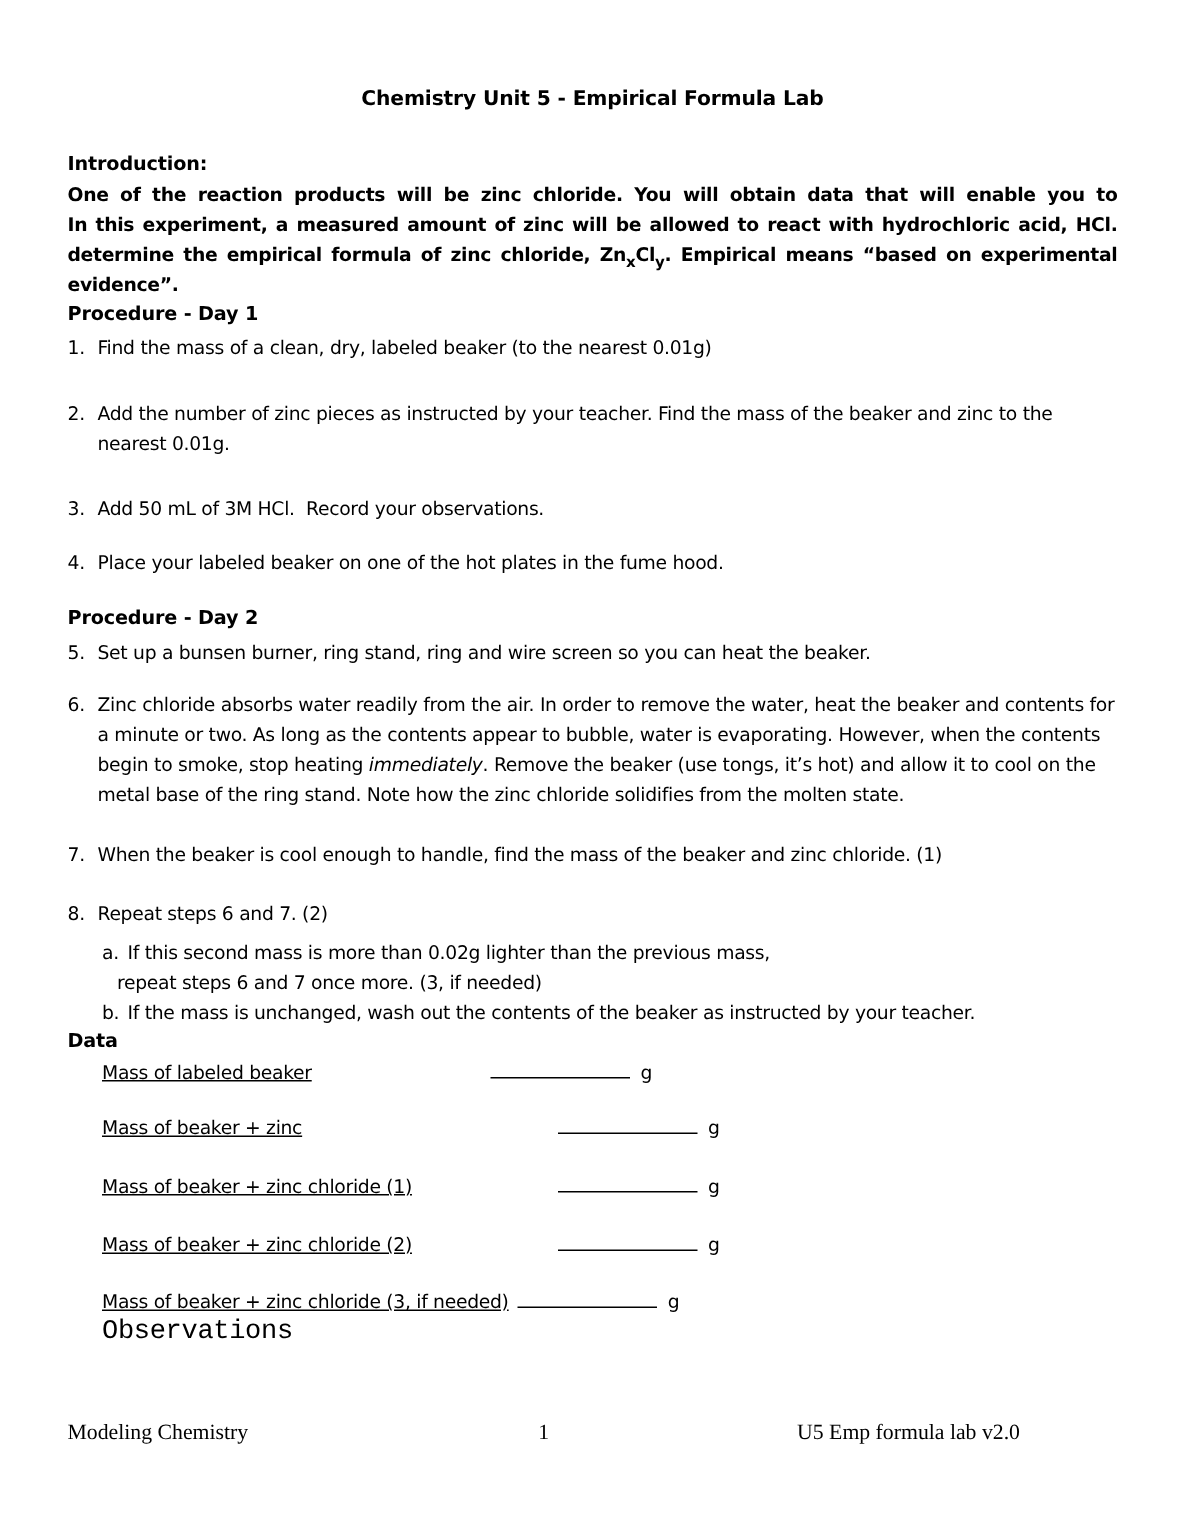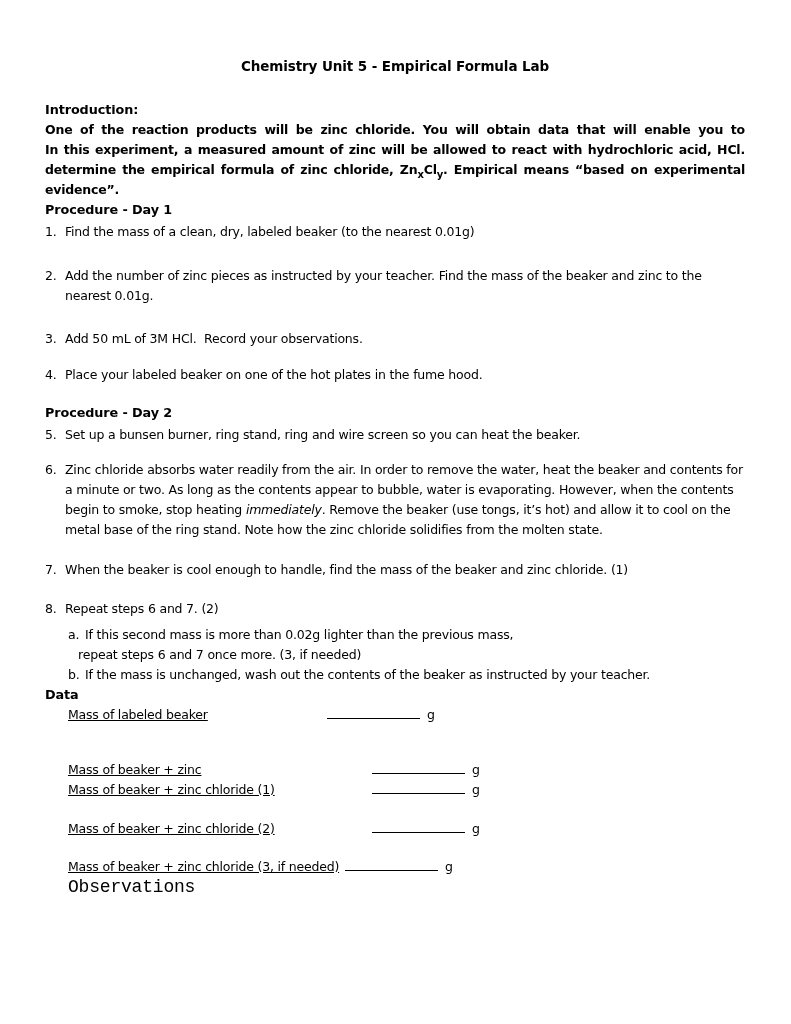--- a/index.html
+++ b/index.html
@@ -175,32 +175,37 @@
     <span class="snum">b.</span>
     <span class="stext">If the mass is unchanged, wash out the contents of the beaker as instructed by your teacher.</span>
   </div>
 
   <div class="heading">Data</div>
 
   <div class="drow">
     <span class="dlabel w1">Mass of labeled beaker</span><span class="blank"></span><span class="unit">g</span>
   </div>
 
-  <div class="drow" style="margin-top:35px;">
+  <div class="drow" style="margin-top:17px;">
     <span class="dlabel w2">Mass of beaker + zinc</span><span class="blank"></span><span class="unit">g</span>
   </div>
 
-  <div class="drow" style="">
+  <div class="drow" style="margin-top:19px;">
     <span class="dlabel w2">Mass of beaker + zinc chloride (1)</span><span class="blank"></span><span class="unit">g</span>
   </div>
 
   <div class="drow" style="margin-top:19px;">
     <span class="dlabel w2">Mass of beaker + zinc chloride (2)</span><span class="blank"></span><span class="unit">g</span>
   </div>
 
   <div class="drow" style="margin-top:18px;">
     <span class="dlabel w3">Mass of beaker + zinc chloride (3, if needed)</span><span class="blank"></span><span class="unit">g</span>
   </div>
 
   <div class="obs">Observations</div>
 
+  <div class="footer">
+    <span class="fleft">Modeling Chemistry</span>
+    <span class="fcenter">1</span>
+    <span class="fright">U5 Emp formula lab v2.0</span>
+  </div>
 
 </div>
 
 </body></html>

